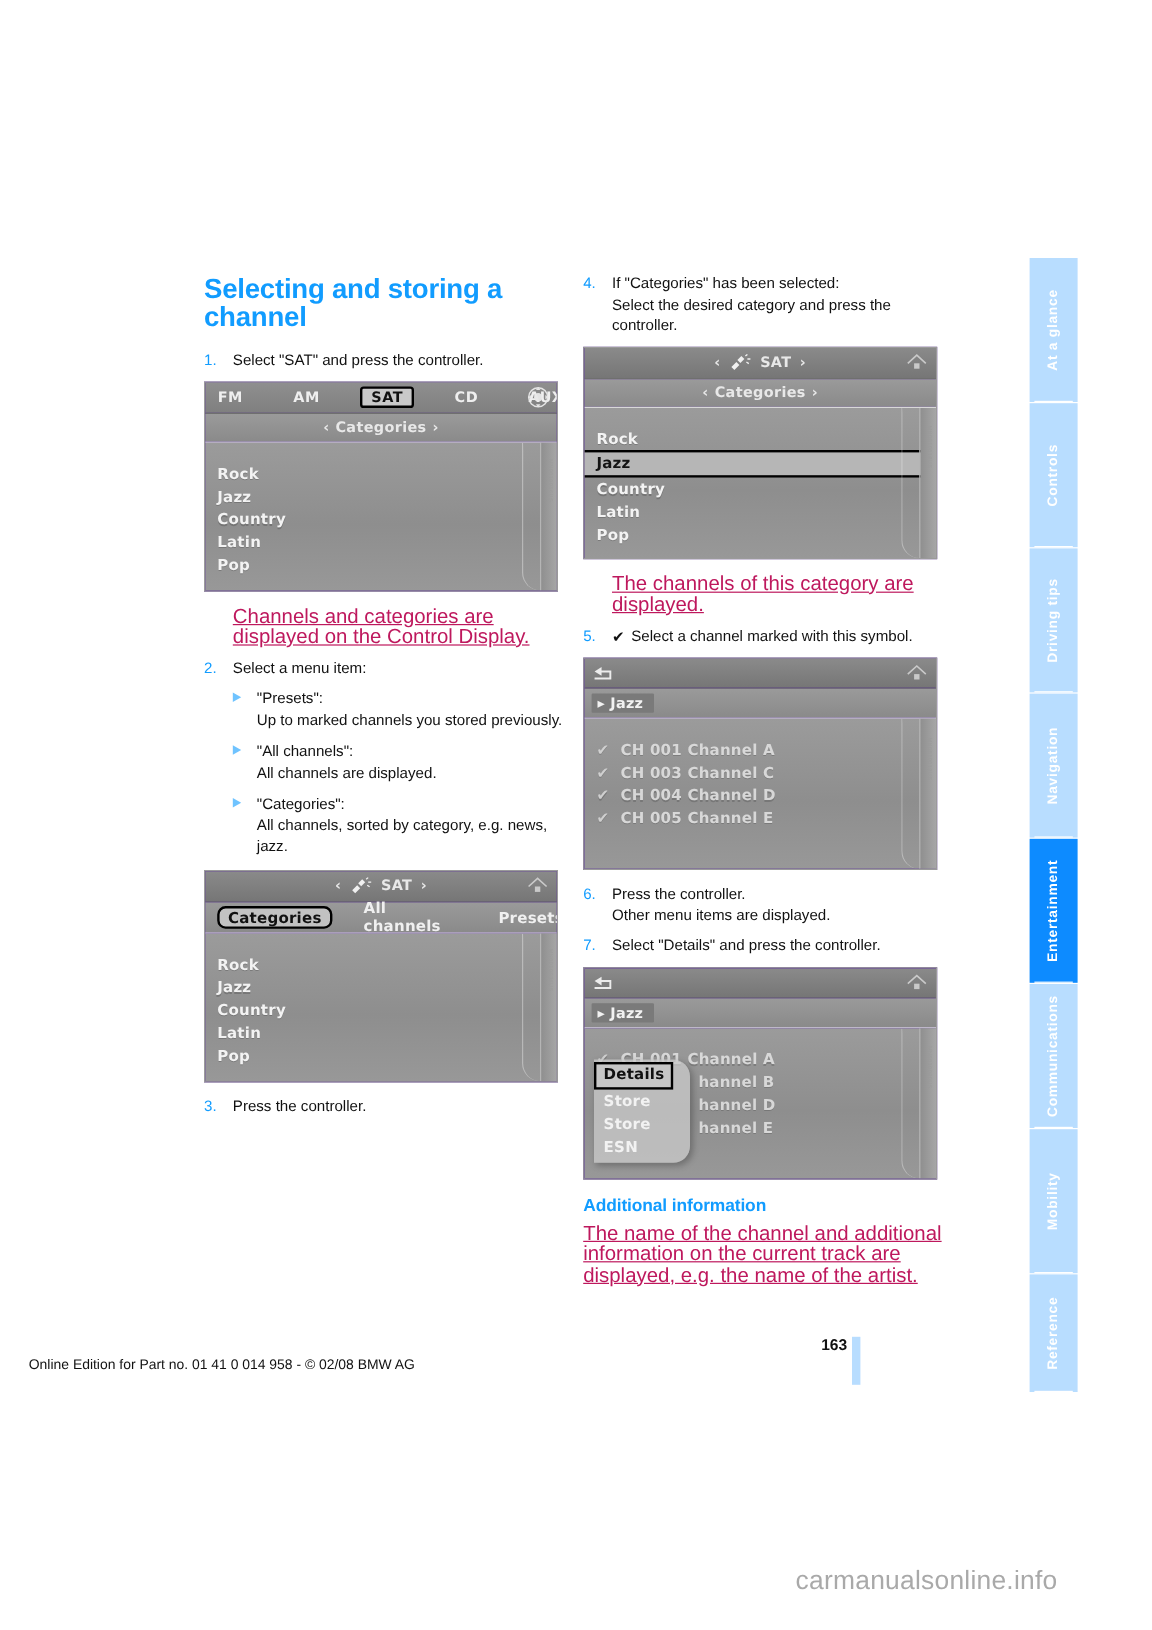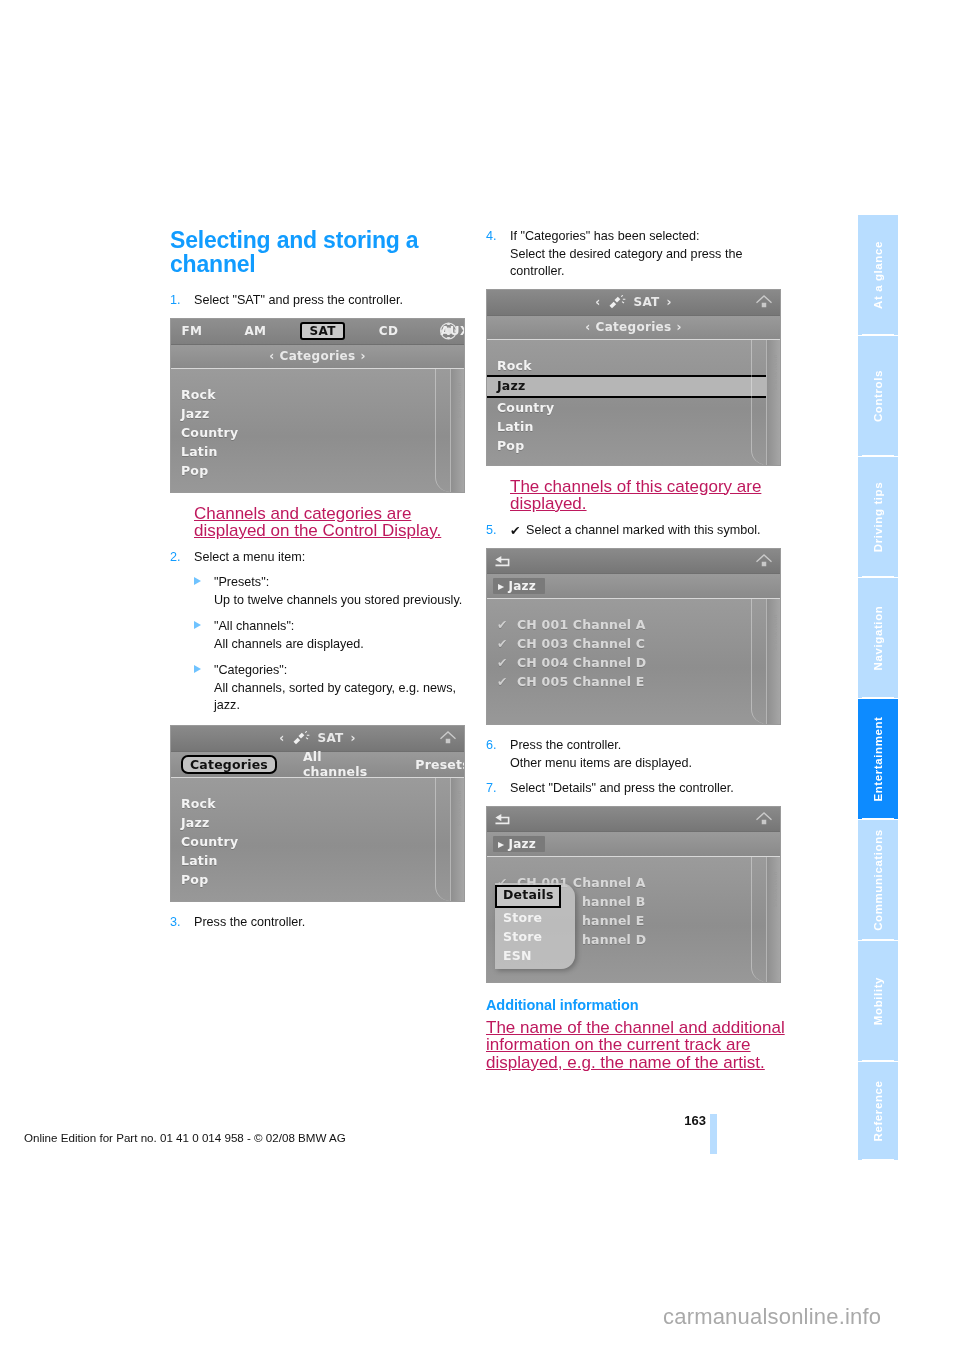--- a/index.html
+++ b/index.html
@@ -291,21 +291,21 @@
 
     <div class="step">
       <span class="num">2.</span>
       <p>Select a menu item:</p>
     </div>
 
     <ul class="bullets indent">
       <li>
         <span class="tri"></span>
         <span>"Presets":</span><br>
-        <span>Up to twelve channels you stored previously.</span>
+        <span>Up to marked channels you stored previously.</span>
       </li>
       <li>
         <span class="tri"></span>
         <span>"All channels":</span><br>
         <span>All channels are displayed.</span>
       </li>
       <li>
         <span class="tri"></span>
         <span>"Categories":</span><br>
         <span>All channels, sorted by category, e.g. news, jazz.</span>
@@ -453,22 +453,22 @@
             <path d="M2 11 L12 2 L22 11" fill="none" stroke="#dcdcdc" stroke-width="1.8"></path>
             <rect x="9" y="11" width="6" height="6" fill="#dcdcdc"></rect>
           </svg>
         </div>
         <div class="band2" style="justify-content:flex-start;height:24px;">
           <span class="crumb">▸&nbsp;<span>Jazz</span></span>
         </div>
         <div class="listbody" style="min-height:103px;">
           <div class="row dim"><span class="ck">✔</span><span>CH 001 Channel A</span></div>
           <div class="row dim" style="padding-left:95px;"><span>hannel B</span></div>
+          <div class="row dim" style="padding-left:95px;"><span>hannel D</span></div>
           <div class="row dim" style="padding-left:95px;"><span>hannel E</span></div>
-          <div class="row dim" style="padding-left:95px;"><span>hannel D</span></div>
 
           <div class="popup">
             <div class="pitem sel">Details</div>
             <div class="pitem">Store</div>
             <div class="pitem">Store</div>
             <div class="pitem">ESN</div>
           </div>
 
           <div class="scrollcurve"></div>
           <div class="scrollbar"></div>

